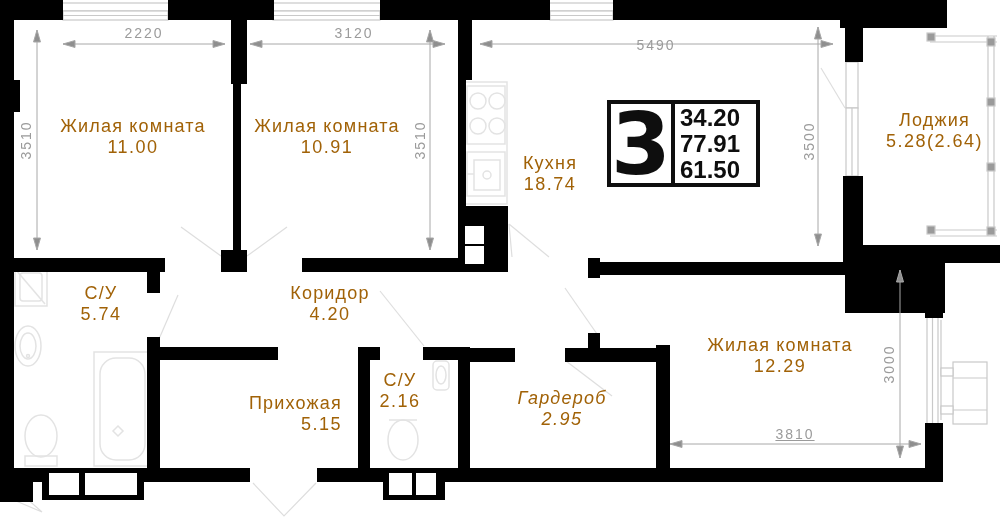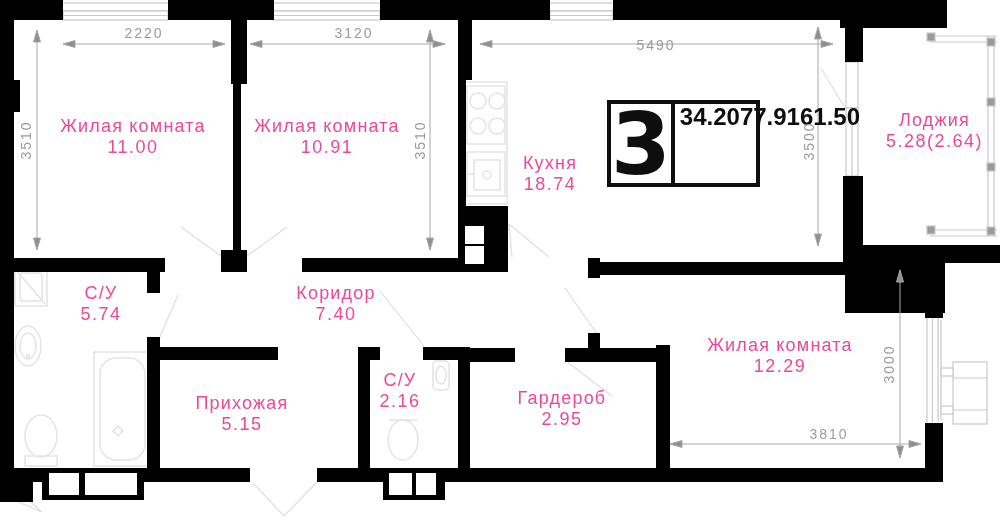--- a/index.html
+++ b/index.html
@@ -1,30 +1,30 @@
 <!DOCTYPE html>
 <html><head>
 <meta charset="utf-8">
 <style>
   html,body{margin:0;padding:0;background:#fff;}
   #plan{position:relative;width:1000px;height:525px;background:#ffffff;overflow:hidden;
         font-family:"Liberation Sans",sans-serif;}
   #plan svg{position:absolute;left:0;top:0;}
-  .room-label{position:absolute;text-align:center;color:#ec4899;font-size:18px;
+  .room-label{position:absolute;text-align:center;color:#a16207;font-size:18px;
               letter-spacing:1.2px;line-height:21px;}
   .room-label .area{letter-spacing:1.5px;}
   .dim{position:absolute;color:#9b9b9b;font-size:14px;letter-spacing:2px;
        text-align:center;width:90px;height:16px;line-height:16px;}
   .dim.vert{transform:rotate(-90deg);transform-origin:center center;}
   .badge{position:absolute;left:607px;top:100px;width:153px;height:87px;
          border:4px solid #0e0e0e;display:flex;box-sizing:border-box;background:#fff;}
   .badge-num{width:60px;border-right:4px solid #0e0e0e;display:flex;align-items:center;
              justify-content:center;font-family:"DejaVu Sans",sans-serif;
              font-weight:700;font-size:86px;line-height:76px;color:#0e0e0e;}
-  .badge-areas{flex:1;display:flex;flex-direction:row;justify-content:center;
+  .badge-areas{flex:1;display:flex;flex-direction:column;justify-content:center;
                padding-left:5px;font-weight:600;font-size:24px;line-height:26px;color:#0e0e0e;}
 </style>
 </head>
 <body>
 
 <div id="plan">
 <svg width="1000" height="525" viewBox="0 0 1000 525">
 
   <g stroke="#e3e3e3" stroke-width="1.5" fill="none">
 
@@ -267,42 +267,42 @@
     <div class="area">18.74</div>
   </div>
   <div class="room-label" style="left:862px;top:110px;width:145px;">
     <div>Лоджия</div>
     <div class="area">5.28(2.64)</div>
   </div>
   <div class="room-label" style="left:61px;top:283px;width:80px;">
     <div>С/У</div>
     <div class="area">5.74</div>
   </div>
-  <div class="room-label" style="left:276px;top:283px;width:120px;">
+  <div class="room-label" style="left:270px;top:283px;width:120px;">
     <div>Коридор</div>
-    <div class="area">7.40</div>
-  </div>
-  <div class="room-label" style="left:172px;top:393px;width:140px;">
+    <div class="area">4.20</div>
+  </div>
+  <div class="room-label" style="left:202px;top:393px;width:140px;text-align:right;">
     <div>Прихожая</div>
     <div class="area">5.15</div>
   </div>
   <div class="room-label" style="left:360px;top:370px;width:80px;">
     <div>С/У</div>
     <div class="area">2.16</div>
   </div>
-  <div class="room-label" style="left:492px;top:388px;width:140px;">
+  <div class="room-label" style="left:492px;top:388px;width:140px;font-style:italic;">
     <div>Гардероб</div>
     <div class="area">2.95</div>
   </div>
   <div class="room-label" style="left:695px;top:335px;width:170px;">
     <div>Жилая комната</div>
     <div class="area">12.29</div>
   </div>
 
   <div class="dim" style="left:99px;top:25px;">2220</div>
   <div class="dim" style="left:309px;top:25px;">3120</div>
   <div class="dim" style="left:611px;top:37px;">5490</div>
   <div class="dim vert" style="left:-19px;top:132px;">3510</div>
   <div class="dim vert" style="left:375px;top:132px;">3510</div>
   <div class="dim vert" style="left:764px;top:133px;">3500</div>
   <div class="dim vert" style="left:844px;top:356px;">3000</div>
-  <div class="dim" style="left:784px;top:426px;">3810</div>
+  <div class="dim" style="left:750px;top:426px;text-decoration:underline;">3810</div>
 </div>
 
 </body></html>

